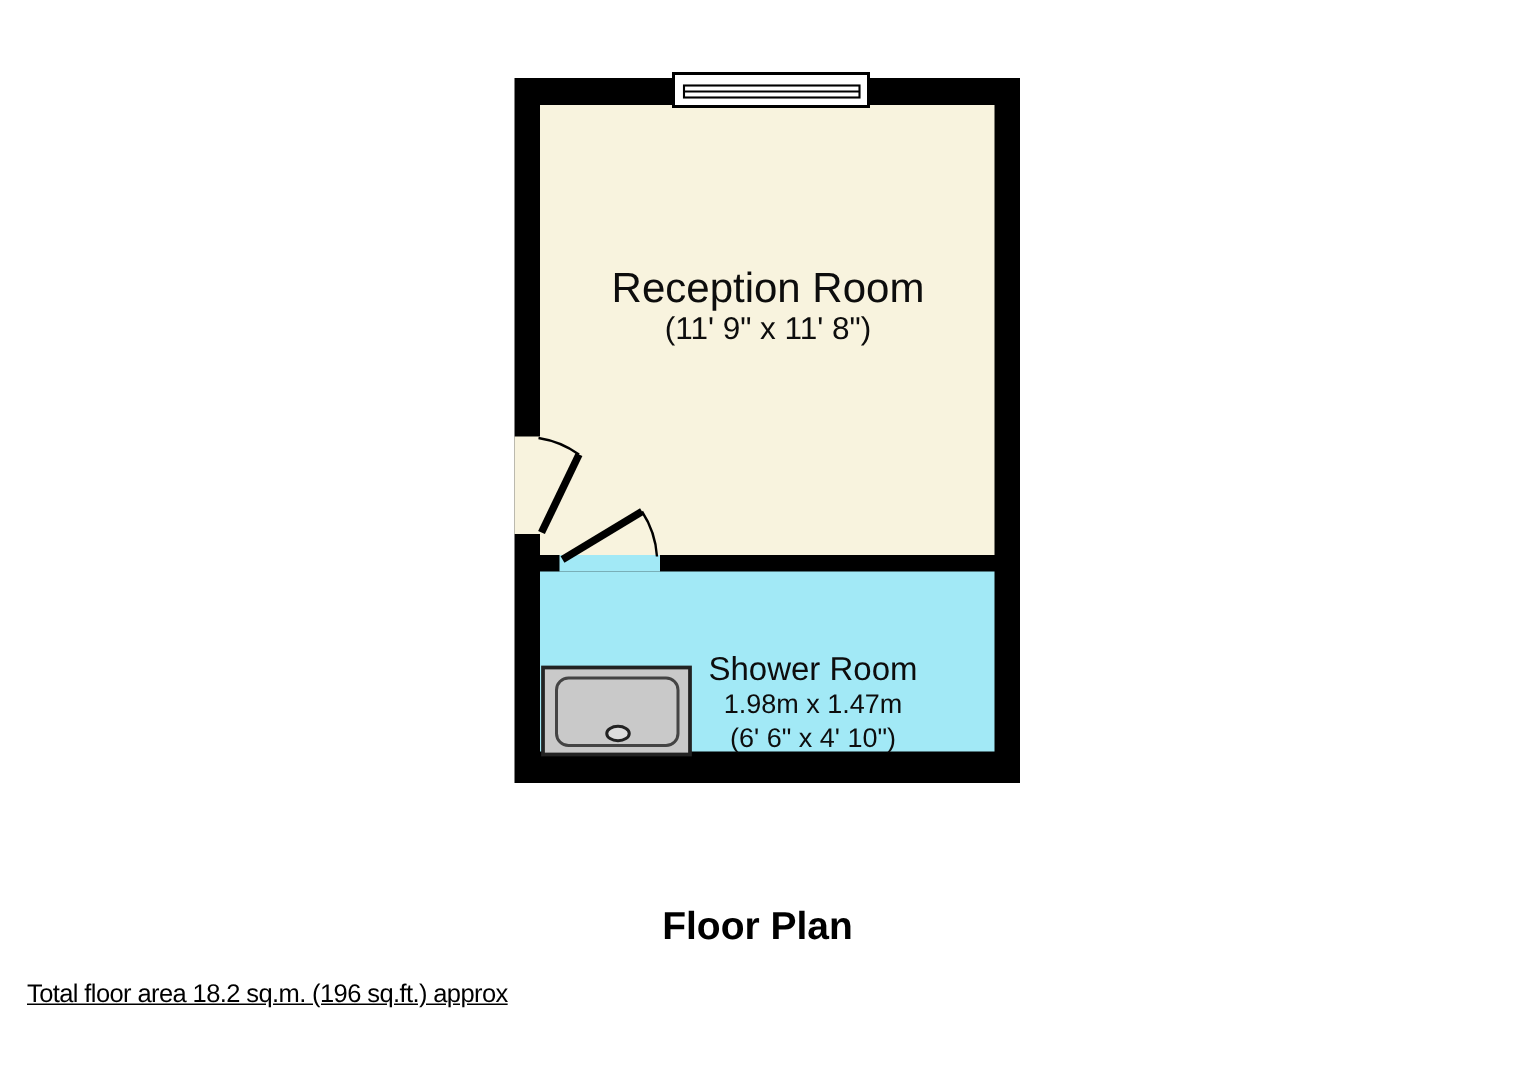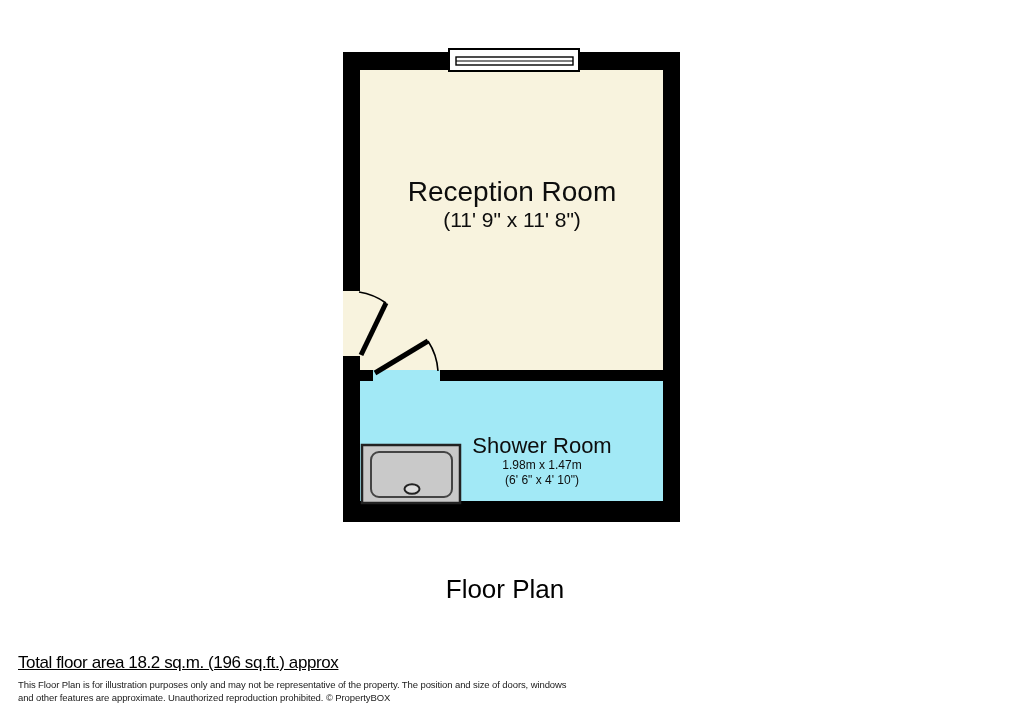--- a/index.html
+++ b/index.html
@@ -17,29 +17,29 @@
   .room-label {
     position: absolute;
     text-align: center;
     transform: translateX(-50%);
     color: #0d0d0d;
     white-space: nowrap;
   }
   .room-title-lg { font-size: 28px; line-height: 1.12; }
   .room-sub-lg   { font-size: 21px; line-height: 1.22; }
   .room-title-sm { font-size: 22px; line-height: 1.14; }
-  .room-sub-sm   { font-size: 12px; line-height: 1.26; }
+  .room-sub-sm   { font-size: 18px; line-height: 1.26; }
 
   .floor-plan-title {
     position: absolute;
     left: 505px;
-    top: 574px;
+    top: 602px;
     transform: translateX(-50%);
     font-size: 26px;
-    font-weight: normal;
+    font-weight: bold;
     color: #000000;
     white-space: nowrap;
     text-align: right;
   }
   .total-area {
     position: absolute;
     left: 18px;
     top: 653px;
     font-size: 17px;
     letter-spacing: -0.4px;
@@ -132,24 +132,20 @@
   <div class="room-label" style="left:542px; top:410px;margin-top:23px;">
     <div class="room-title-sm">Shower Room</div>
     <div class="room-sub-sm">1.98m x 1.47m</div>
     <div class="room-sub-sm">(6' 6" x 4' 10")</div>
   </div>
 
   <div class="floor-plan-title">Floor Plan</div>
 
   <div class="total-area">Total floor area 18.2 sq.m. (196 sq.ft.) approx</div>
 
-  <div class="disclaimer">
-    <div>This Floor Plan is for illustration purposes only and may not be representative of the property. The position and size of doors, windows</div>
-    <div>and other features are approximate. Unauthorized reproduction prohibited. © PropertyBOX</div>
-  </div>
 
   <div class="logo">
     <div class="monogram monogram-g" style="color: rgb(200, 209, 217);">G</div>
     <div class="monogram monogram-e" style="color: rgb(200, 209, 217);">E</div>
     <div class="word word-1" style="color: rgb(43, 59, 77);">George</div>
     <div class="word word-2" style="color: rgb(43, 59, 77);">Edwards</div>
   </div>
 
 </div>
 

